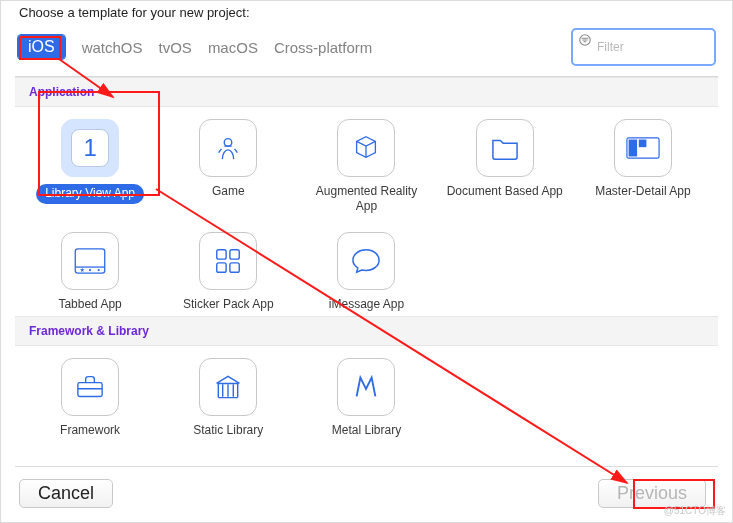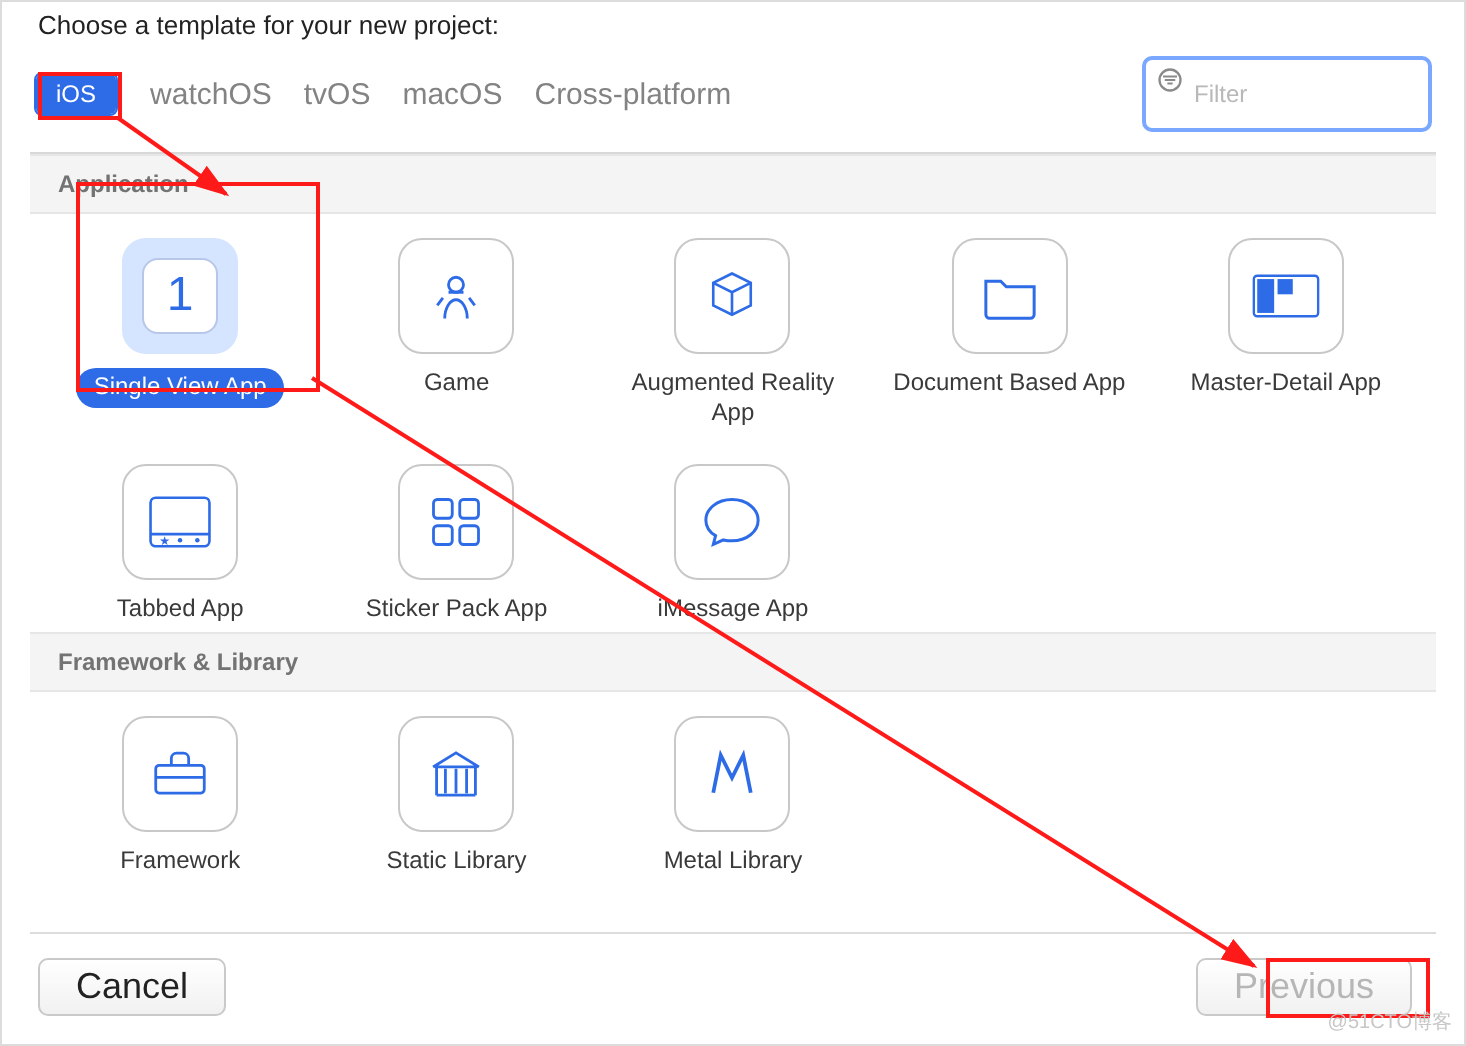--- a/index.html
+++ b/index.html
@@ -10,31 +10,31 @@
     font-size:13px;
     color:#111;
     background:#fff;
     position:relative;
     border:1px solid #dcdcdc;
   }
   .wnd { position:absolute; inset:0; padding:4px 14px 14px 14px; display:flex; flex-direction:column; }
   .prompt { font-size:13px; color:#222; margin:0 0 8px 4px; }
   .toolbar { display:flex; align-items:center; gap:0; padding:0 2px 10px 2px; border-bottom:1px solid #d8d8d8; }
   .segctl { border:1px solid #2e6be6; border-radius:4px; overflow:hidden; display:flex; }
-  .seg { font-size:12px; color:#6e6e6e; padding:3px 10px; cursor:default; }
+  .seg { font-size:16px; color:#6e6e6e; padding:3px 10px; cursor:default; }
   .seg.sel { background:#2e6be6; color:#fff; font-weight:500; }
   .plat { font-size:15px; color:#838383; margin-left:16px; cursor:default; }
   .flex-sp { flex:1; }
   .search-wrap { position:relative; display:flex; align-items:center; border:2px solid #7aa7ff; border-radius:5px; width:145px; height:38px; background:#fff; padding:0 4px 0 22px;margin-left:40px; }
   .search-wrap svg { position:absolute; left:5px; top:3px; }
   .search-wrap input { border:none; outline:none; width:100%; font-size:12px; color:#333; background:transparent; }
   .search-wrap input::placeholder { color:#b8b8b8; }
 
   .scroll { flex:1; overflow:hidden; background:#fff; }
-  .section-head { font-size:12px; font-weight:600; color:#737373; background:#f4f4f4; border-top:1px solid #e6e6e6; border-bottom:1px solid #e6e6e6; padding:7px 14px; }
+  .section-head { font-size:12px; font-weight:600; color:#6d28d9; background:#f4f4f4; border-top:1px solid #e6e6e6; border-bottom:1px solid #e6e6e6; padding:7px 14px; }
   .grid { display:grid; grid-template-columns:repeat(5, 1fr); padding:12px 6px 4px 6px; row-gap:18px; }
   .tpl { display:flex; flex-direction:column; align-items:center; text-align:center; cursor:default; }
   .ico { width:58px; height:58px; border-radius:12px; background:#fff; border:1px solid #c8c8c8; display:flex; align-items:center; justify-content:center; position:relative; }
   .tpl.sel .ico { background:#d5e4ff; border-color:#d5e4ff; }
   .tpl.sel .ico-inner { background:#fff; border:1px solid #b7c7ea; }
   .ico-inner { width:38px; height:38px; border-radius:8px; display:flex; align-items:center; justify-content:center; }
   .lbl { font-size:12px; color:#3a3a3a; margin-top:7px; line-height:1.25; max-width:120px; }
   .tpl.sel .lbl-pill { display:inline-block; background:#2e6be6; color:#fff; border-radius:10px; padding:2px 9px 3px; font-size:12px; }
 
   .footer-divider { height:1px; background:#dcdcdc; margin:0 0 12px 0; }
@@ -78,21 +78,21 @@
   <div class="scroll">
     <div class="section-head">Application</div>
     <div class="grid">
 
       <div class="tpl sel">
         <div class="ico">
             <div class="ico-inner">
           <span style="font-size:24px;color:#2e6be6;font-weight:300;">1</span>
         </div>
           </div>
-        <div class="lbl"><span class="lbl-pill">Single View App</span></div>
+        <div class="lbl"><span class="lbl-pill">Library View App</span></div>
       </div>
 
       <div class="tpl">
         <div class="ico">
             <svg width="30" height="30" viewBox="0 0 32 32">
               <g fill="none" stroke="#2e6be6" stroke-width="1.5">
                 <circle cx="16" cy="10" r="4"></circle>
                 <path d="M10 28c0-6 3-10 6-10s6 4 6 10"></path>
                 <path d="M9 17l-3 4M23 17l3 4M12 14h8"></path>
               </g>

